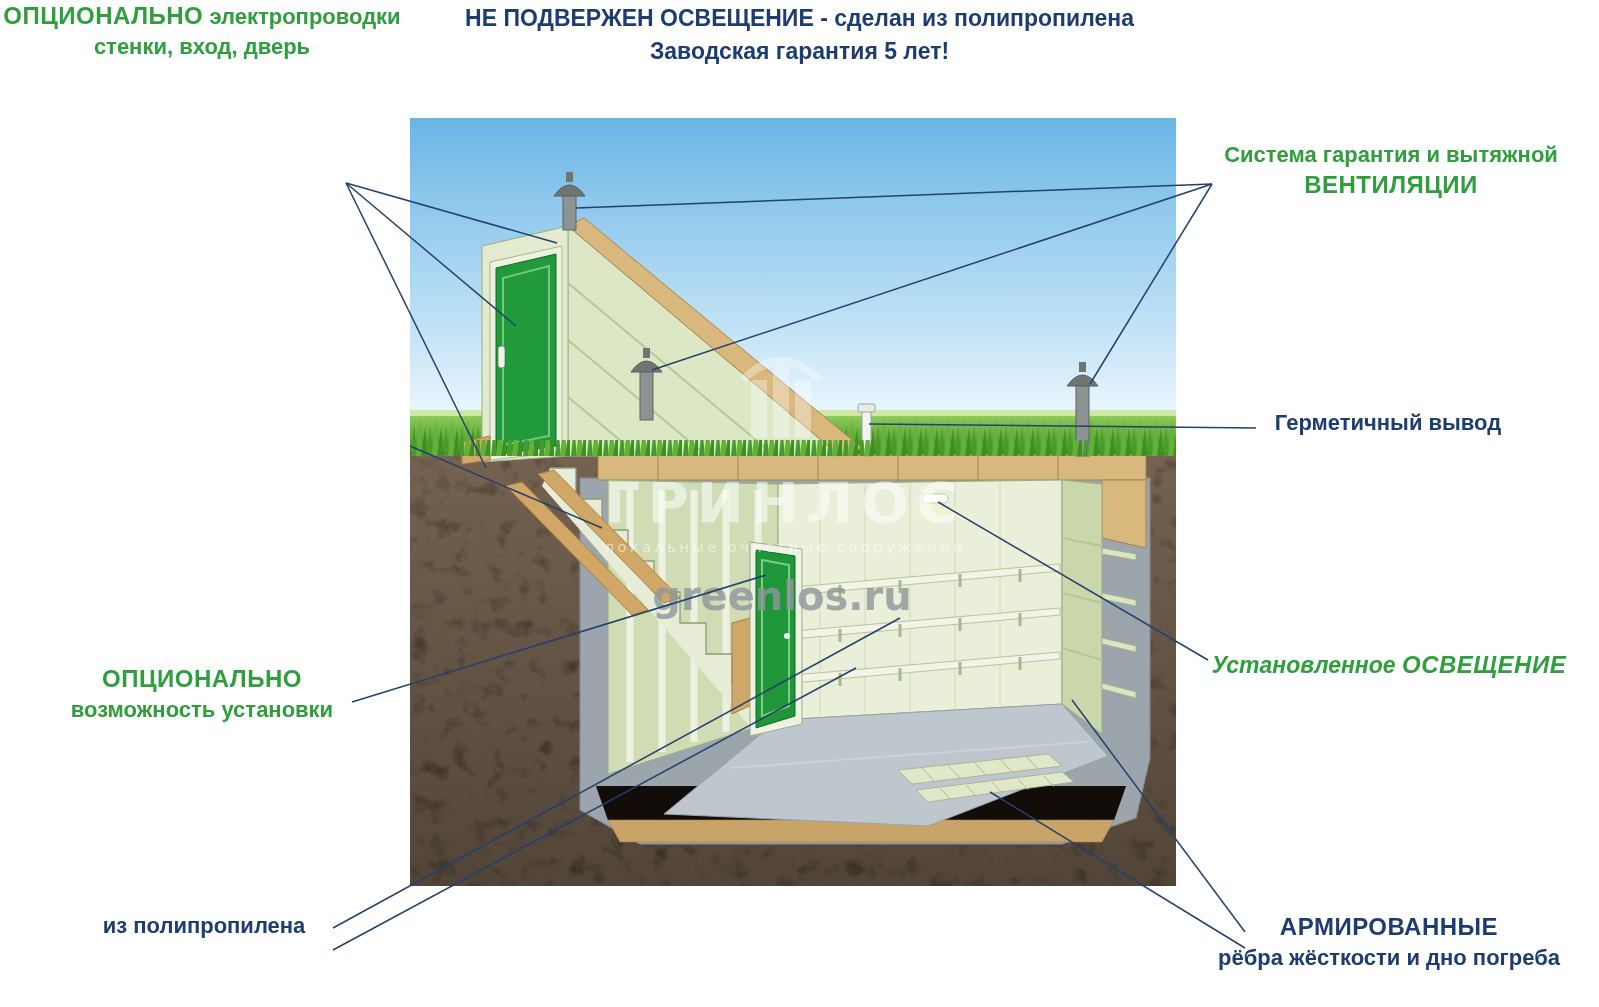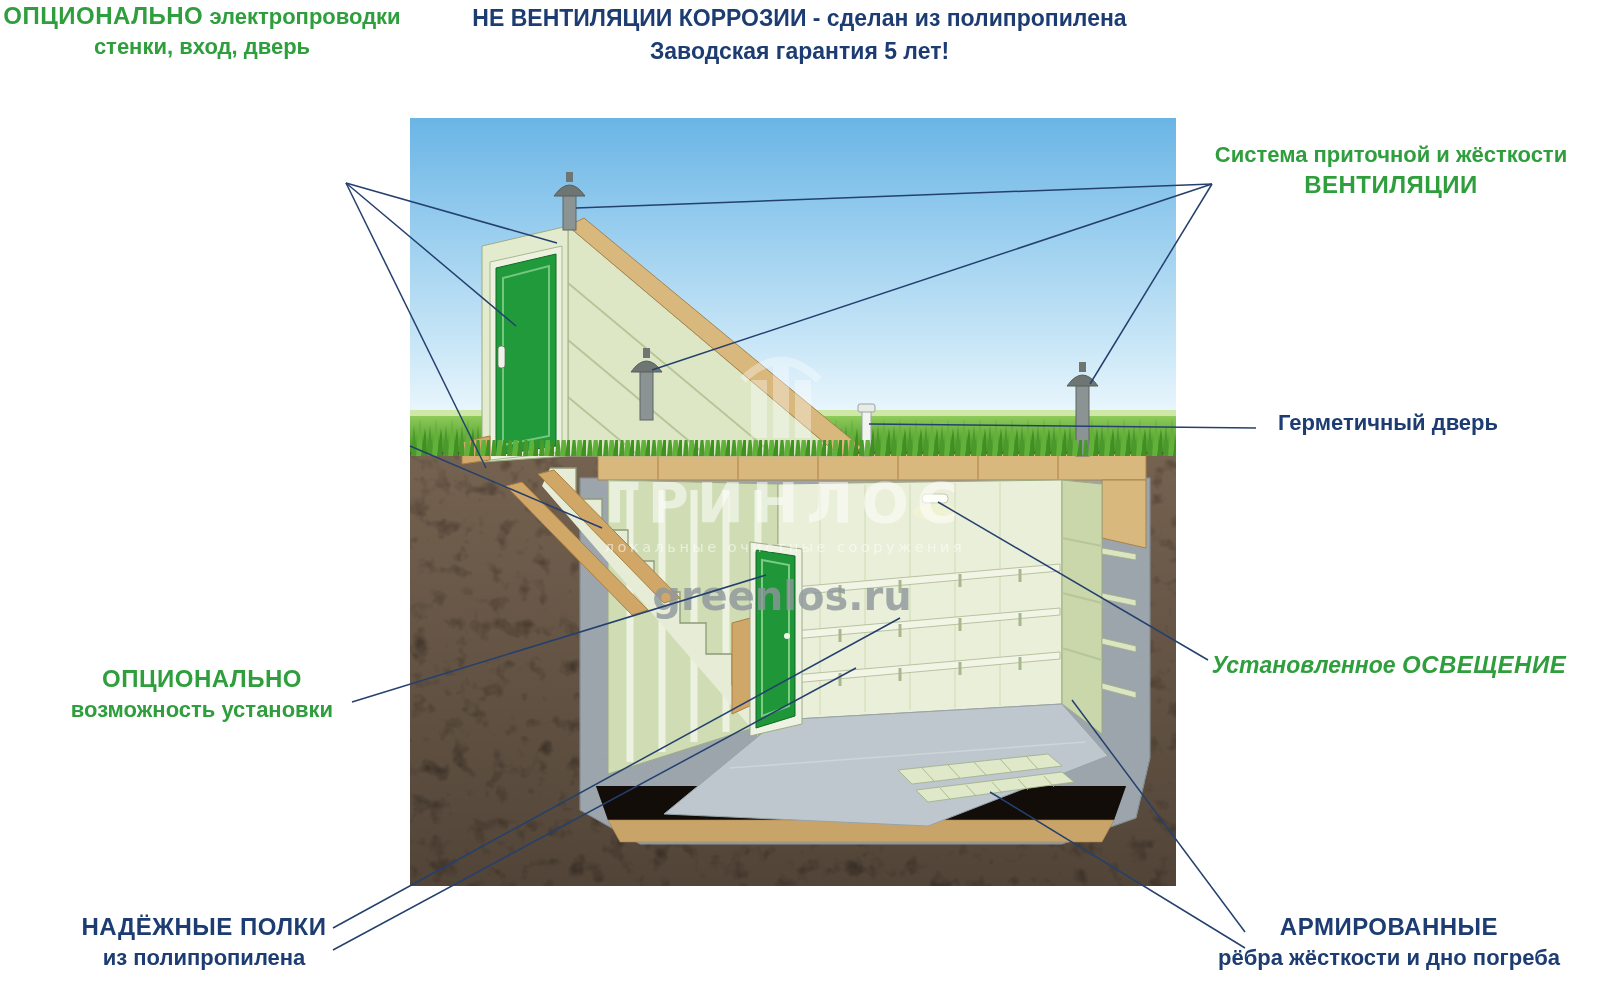--- a/index.html
+++ b/index.html
@@ -26,21 +26,21 @@
   #lbl-lighting{left:1196px;top:649px;width:386px;font-size:23px;font-style:italic;}
   #lbl-reinforced{left:1182px;top:911px;width:414px;}
   svg text{font-family:"DejaVu Sans","Liberation Sans",sans-serif;}
 </style>
 </head>
 <body>
 
 <div class="canvas">
 
   <div class="title">
-    <div>НЕ ВЕНТИЛЯЦИИ КОРРОЗИИ  - сделан из полипропилена</div>
+    <div>НЕ ПОДВЕРЖЕН ОСВЕЩЕНИЕ  - сделан из полипропилена</div>
     <div>Заводская гарантия 5 лет!</div>
   </div>
 
   <svg class="illustration" width="766" height="768" viewBox="0 0 766 768">
     <defs>
       <linearGradient id="sky" x1="0" y1="0" x2="0" y2="1">
         <stop offset="0" stop-color="#6ab5e6"></stop>
         <stop offset="0.72" stop-color="#c8e6f7"></stop>
         <stop offset="1" stop-color="#f2fafe"></stop>
       </linearGradient>
@@ -248,31 +248,30 @@
 
   <div class="lbl navy" id="lbl-ladder">
   </div>
 
   <div class="lbl green" id="lbl-optional">
     <div class="caps">ОПЦИОНАЛЬНО</div>
     <div>возможность установки</div>
   </div>
 
   <div class="lbl navy" id="lbl-shelves">
-    <div class="caps">НАДЁЖНЫЕ  ПОЛКИ</div>
     <div>из полипропилена</div>
   </div>
 
   <div class="lbl green" id="lbl-vent">
-    <div>Система приточной и жёсткости</div>
+    <div>Система гарантия и вытяжной</div>
     <div class="caps">ВЕНТИЛЯЦИИ</div>
   </div>
 
   <div class="lbl navy" id="lbl-wiring">
-    <div>Герметичный дверь</div>
+    <div>Герметичный вывод</div>
   </div>
 
   <div class="lbl green" id="lbl-lighting">
     <span>Установленное</span>
     <span class="caps">ОСВЕЩЕНИЕ</span>
   </div>
 
   <div class="lbl navy" id="lbl-reinforced">
     <div class="caps">АРМИРОВАННЫЕ</div>
     <div>рёбра жёсткости и дно погреба</div>

